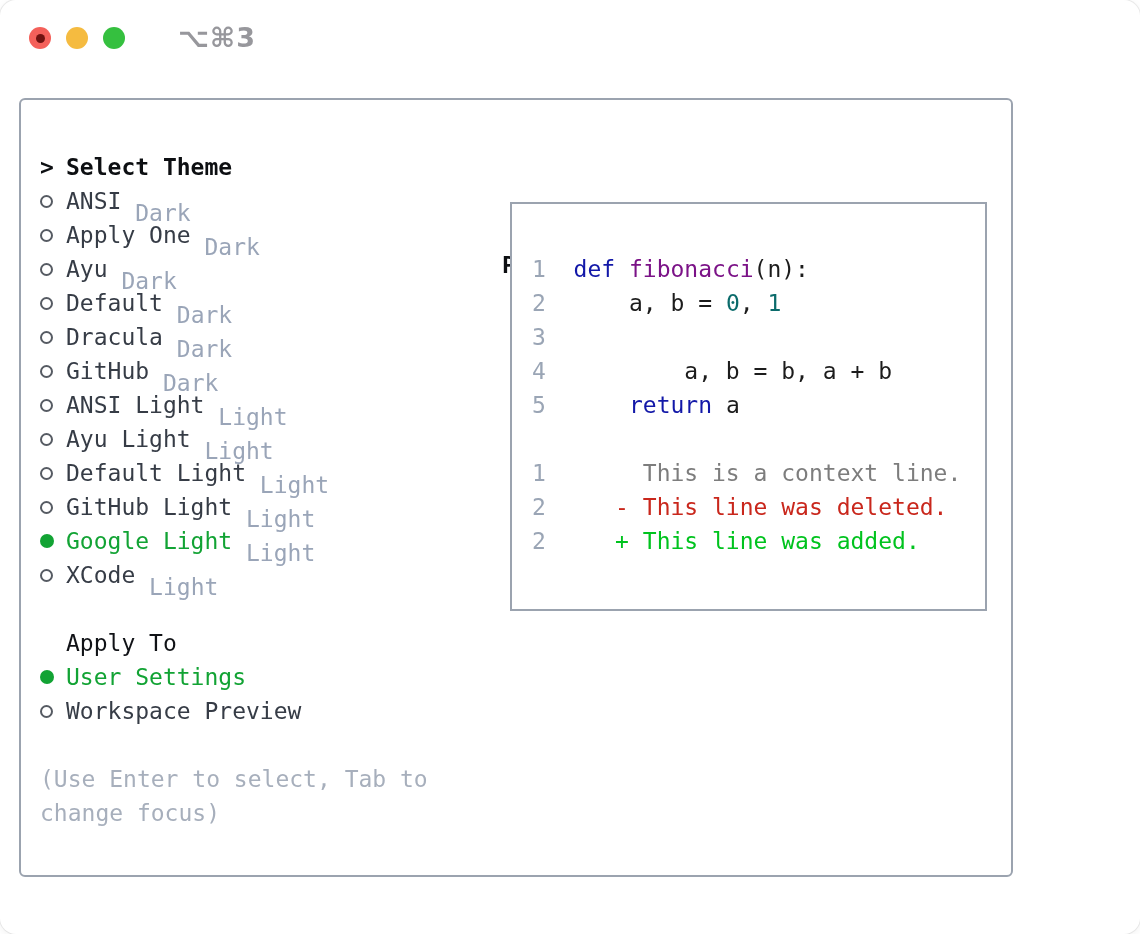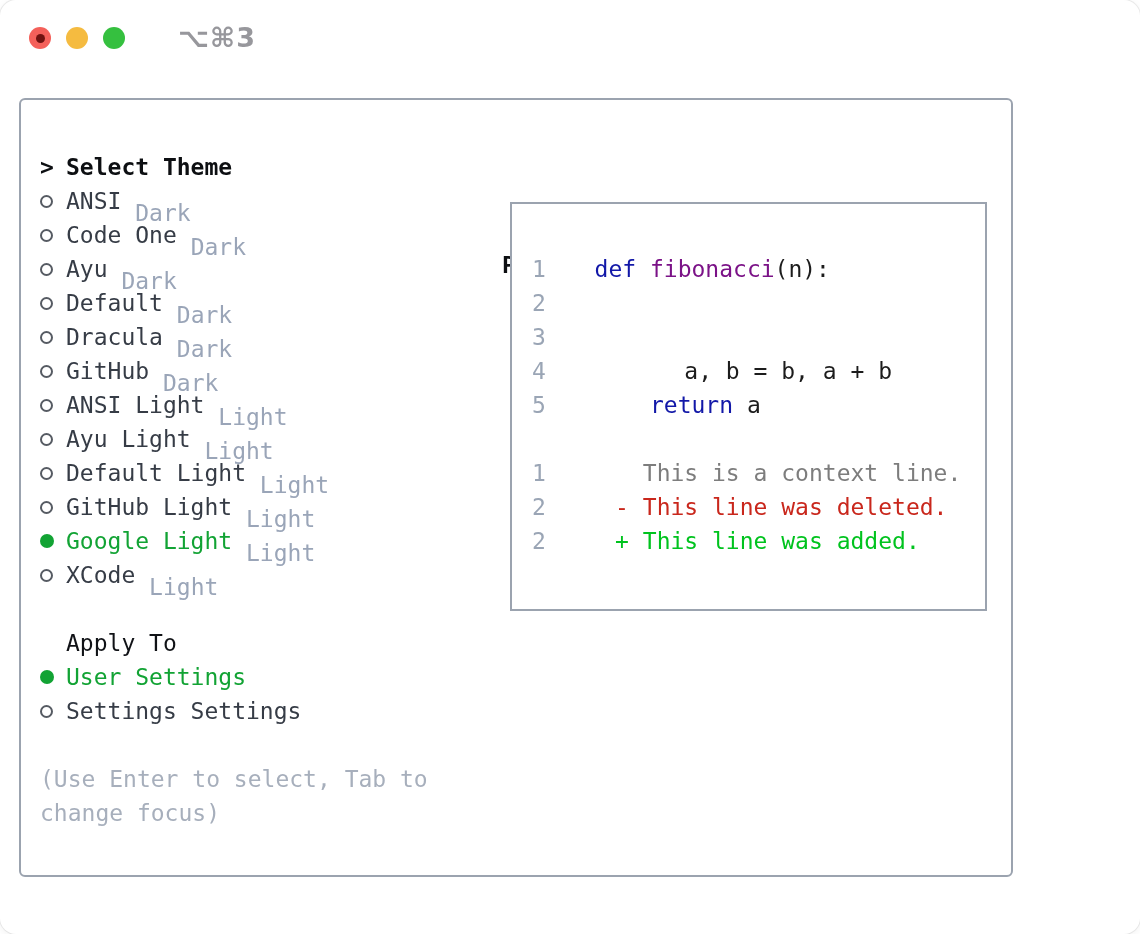--- a/index.html
+++ b/index.html
@@ -55,21 +55,21 @@
     position:absolute;left:481px;top:148px;height:34px;display:flex;align-items:center;
     font-size:23px;font-weight:700;color:#0d0f12;
   }
   .preview-box{
     position:absolute;left:489px;top:102px;width:477px;height:409px;
     border:2px solid var(--border);box-sizing:border-box;background:#fff;
     padding:48px 0 0 20px;overflow:hidden;
   }
   .code-line{height:34px;display:flex;align-items:center;white-space:pre;font-size:23px;}
   .lnum{color:var(--lnum);}
-  .tok-kw{color:var(--kw);margin-left:21px;}
+  .tok-kw{color:var(--kw);}
   .tok-fn{color:var(--fn);}
   .tok-lit{color:var(--lit);}
   .tok-pl{color:var(--pl);}
   .tok-ctx{color:var(--ctx);}
   .tok-del{color:var(--del);}
   .tok-add{color:var(--add);text-align:right;}
 </style>
 </head>
 <body>
 
@@ -92,21 +92,21 @@
 
       <div id="theme-items">
   <div class="row">
     <span class="marker"><span class="ring"></span></span>
     <span class="name">ANSI</span>
     <span class="tag">Dark</span>
   </div>
 
   <div class="row">
     <span class="marker"><span class="ring"></span></span>
-    <span class="name">Code One</span>
+    <span class="name">Apply One</span>
     <span class="tag">Dark</span>
   </div>
 
   <div class="row">
     <span class="marker"><span class="ring"></span></span>
     <span class="name">Ayu</span>
     <span class="tag">Dark</span>
   </div>
 
   <div class="row">
@@ -172,21 +172,21 @@
       </div>
 
       <div id="apply-options">
   <div class="row selected">
     <span class="marker"><span class="dot"></span></span>
     <span class="name">User Settings</span>
   </div>
 
   <div class="row">
     <span class="marker"><span class="ring"></span></span>
-    <span class="name">Settings Settings</span>
+    <span class="name">Workspace Preview</span>
   </div>
 </div>
 
       <div class="spacer"></div>
 
       <div id="help-lines">
   <div class="row help">
     <span>(Use Enter to select, Tab to</span>
   </div>
 
@@ -200,21 +200,21 @@
       <span>Preview</span>
     </div>
 
     <div class="preview-box">
       <div id="code-lines">
   <div class="code-line">
     <span class="lnum">1  </span><span class="code-tokens"><span class="tok-kw">def</span><span class="tok-pl"> </span><span class="tok-fn">fibonacci</span><span class="tok-pl">(n):</span></span>
   </div>
 
   <div class="code-line">
-    <span class="lnum">2  </span>
+    <span class="lnum">2  </span><span class="code-tokens"><span class="tok-pl">    a, b = </span><span class="tok-lit">0</span><span class="tok-pl">, </span><span class="tok-lit">1</span></span>
   </div>
 
   <div class="code-line">
     <span class="lnum">3  </span>
   </div>
 
   <div class="code-line">
     <span class="lnum">4  </span><span class="code-tokens"><span class="tok-pl">        a, b = b, a + b</span></span>
   </div>
 

